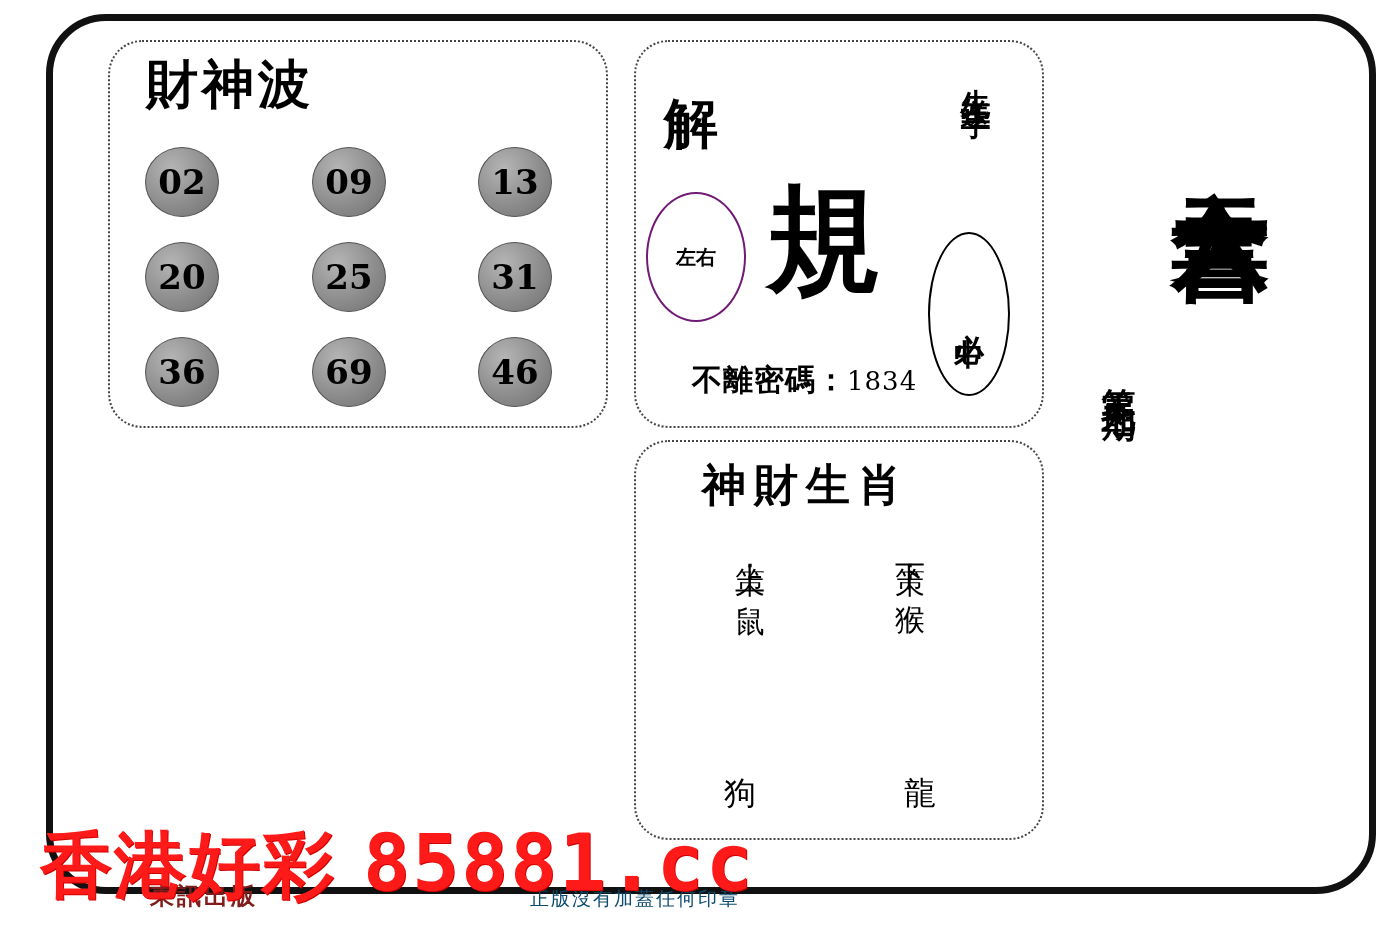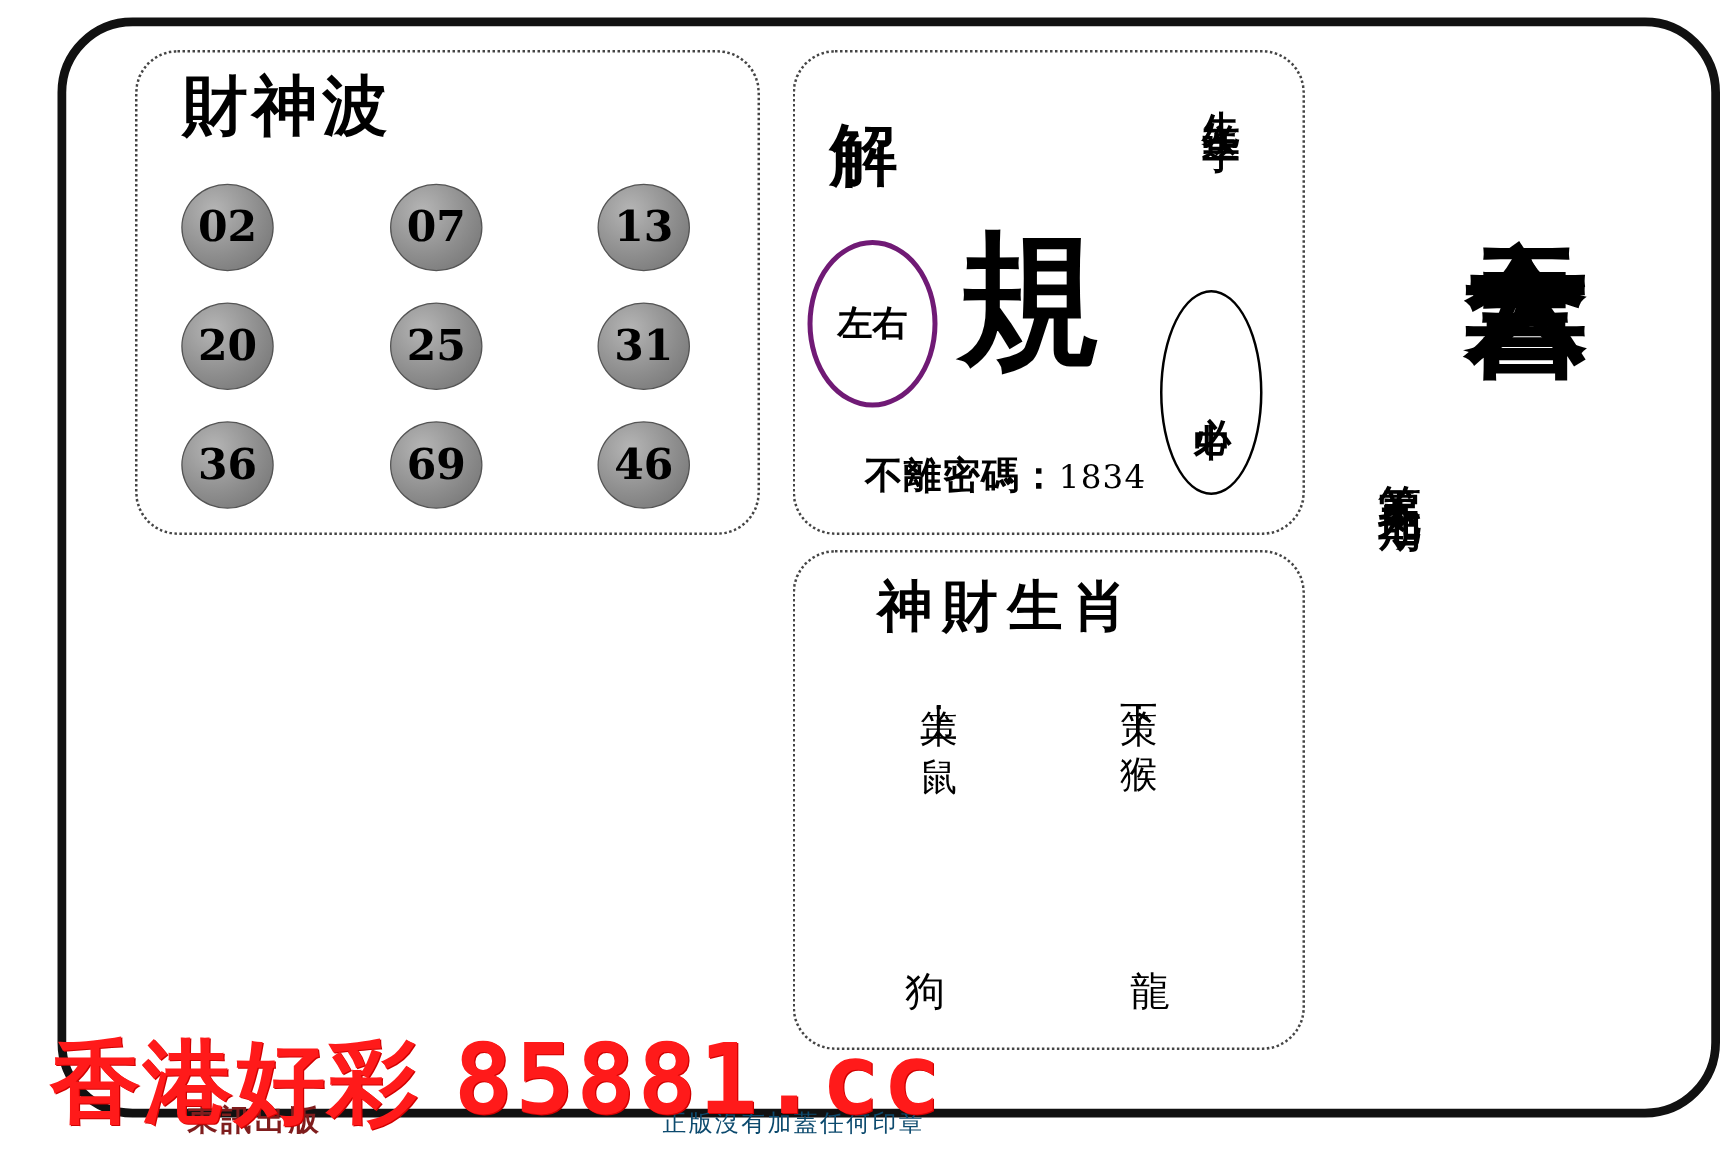--- a/index.html
+++ b/index.html
@@ -90,27 +90,27 @@
     font-size: 54px;
     font-weight: bold;
     font-family: "DejaVu Serif", "Liberation Serif", serif;
   }
   .ellipse-lr {
     position: absolute;
     left: 10px;
     top: 150px;
     width: 96px;
     height: 126px;
-    border: 4px solid #701a75;
+    border: 2px solid #701a75;
     border-radius: 50%;
     display: flex;
     flex-direction: column;
     align-items: center;
     justify-content: center;
-    font-size: 28px;
+    font-size: 20px;
     line-height: 1.15;
     font-weight: bold;
   }
   .big-char {
     position: absolute;
     left: 130px;
     top: 120px;
     font-size: 116px;
     font-weight: bold;
     font-family: "DejaVu Sans", "Liberation Sans", sans-serif;
@@ -280,21 +280,21 @@
 <body>
 
 <div id="page">
 
   <div class="outer-frame"></div>
 
   <div class="panel" id="panel-caishenbo">
     <div class="panel-title-1">財神波</div>
     <div class="ball-grid">
       <div class="ball r0 c0">02</div>
-      <div class="ball r0 c1">07</div>
+      <div class="ball r0 c1">09</div>
       <div class="ball r0 c2">13</div>
       <div class="ball r1 c0">20</div>
       <div class="ball r1 c1">25</div>
       <div class="ball r1 c2">31</div>
       <div class="ball r2 c0">36</div>
       <div class="ball r2 c1">69</div>
       <div class="ball r2 c2">46</div>
     </div>
   </div>
 

